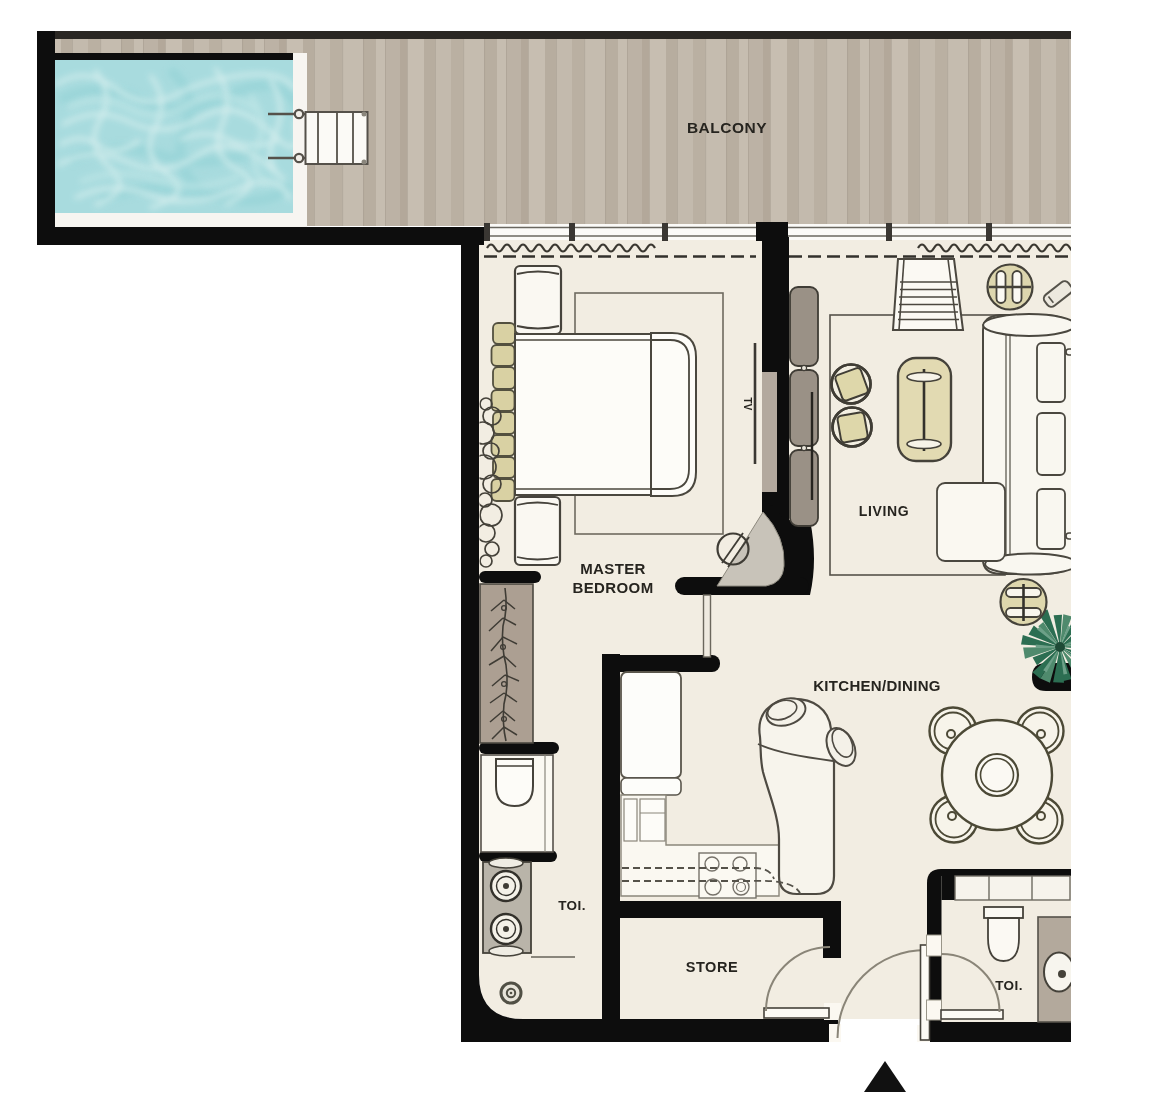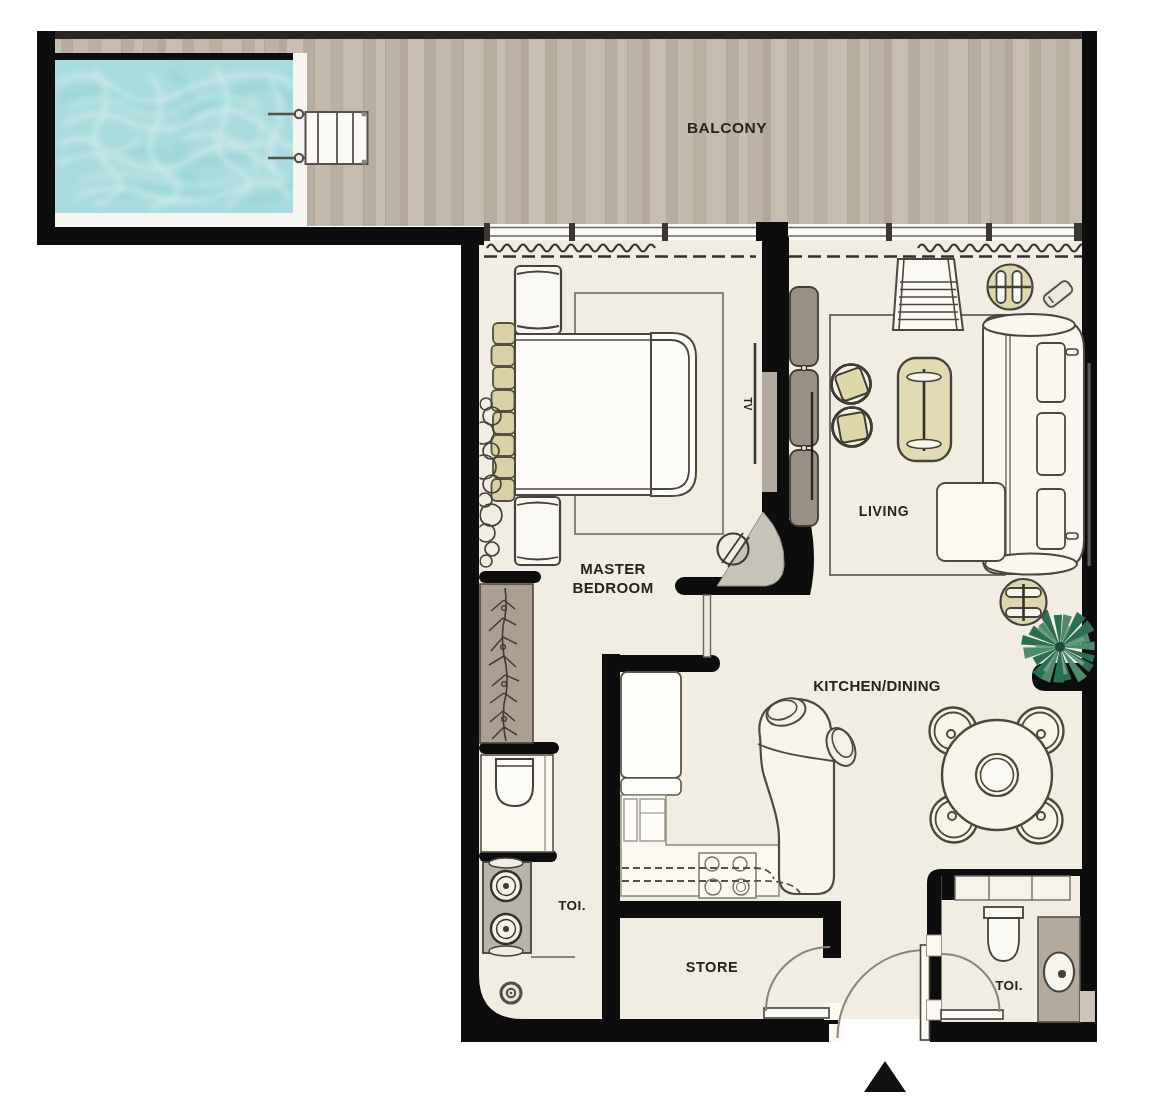--- a/index.html
+++ b/index.html
@@ -1,16 +1,16 @@
 <!DOCTYPE html>
 <html><head>
 <meta charset="utf-8">
 <style>
   html,body{margin:0;padding:0;background:#ffffff;}
-  #plan{position:relative;width:1155px;height:1100px;background:#ffffff;overflow:hidden;
+  #plan{position:relative;width:1071px;height:1100px;background:#ffffff;overflow:hidden;
         font-family:"Liberation Sans", sans-serif;text-decoration:underline;}
   svg{position:absolute;left:0;top:0;}
   text{font-family:"Liberation Sans", sans-serif;font-weight:bold;fill:#26241f;}
 </style>
 </head>
 <body>
 <div id="plan">
 <svg width="1155" height="1100" viewBox="0 0 1155 1100">
 <defs>
   <pattern id="wood" width="121" height="240" patternUnits="userSpaceOnUse">

